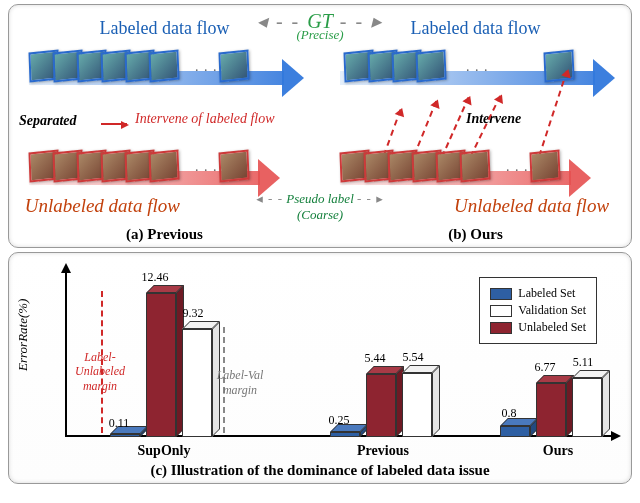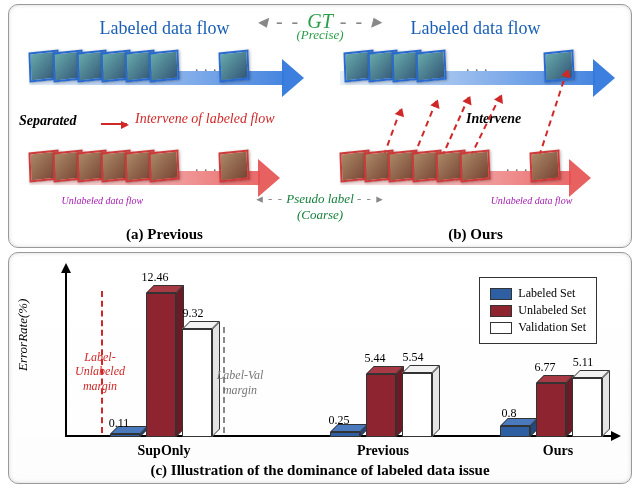--- a/index.html
+++ b/index.html
@@ -31,21 +31,21 @@
   .tile { width:30px; height:30px; border:2px solid; transform: skewY(-4deg) rotate(-2deg); margin-left:-6px; box-shadow: 1px 1px 3px rgba(0,0,0,0.3); display:flex; align-items:center; justify-content:center; font-size:10px; color:#fff;}
   .tile.b { border-color:#2a6acc; background: linear-gradient(135deg,#6aa,#357); }
   .tile.r { border-color:#cc3a3a; background: linear-gradient(135deg,#a86,#743); }
   .dots-h { position:absolute; color:#666; font-size:14px; letter-spacing:1px; }
 
   .side-label { position:absolute; font-style:italic; font-weight:bold; font-size:14px; }
   .red-txt { color:#d02828; font-style:italic; font-size:14px; }
   .mini-arrow { display:inline-block; width:26px; height:0; border-top:2px solid #d02828; position:relative; top:-4px; }
   .mini-arrow::after { content:""; position:absolute; right:-2px; top:-4px; border-left:8px solid #d02828; border-top:4px solid transparent; border-bottom:4px solid transparent;}
 
-  .unlab { position:absolute; font-style:italic; color:#a21caf; font-size:10px; text-align:center; }
+  .unlab { position:absolute; font-style:italic; color:#c2410c; font-size:19px; text-align:center; }
   .pseudo { color:#15803d; font-style:italic; font-size:13px; }
   .caption-ab { position:absolute; bottom:4px; width:50%; text-align:center; font-weight:bold; font-size:15px; }
   
   .dashed-link { position:absolute; border-top: 2px dashed #d02828; transform-origin: left center; }
   .dashed-link::after { content:""; position:absolute; right:-2px; top:-5px; border-left:8px solid #d02828; border-top:5px solid transparent; border-bottom:5px solid transparent;}
 
   
   .chart { position:absolute; inset:0; }
   .ylabel { position:absolute; left:6px; top:118px; transform: rotate(-90deg); transform-origin:left top; font-style:italic; font-size:13px; }
   .plot { position:absolute; left:56px; right:24px; top:18px; bottom:46px; }
@@ -195,26 +195,26 @@
     <div class="plot">
       <div class="axis-y"></div>
       <div class="axis-x"></div>
 
       <div class="legend">
         <div class="legend-row">
             <div class="swatch sw-lab"></div>
             <span>Labeled Set</span>
           </div>
         <div class="legend-row">
+            <div class="swatch sw-val"></div>
+            <span>Validation Set</span>
+          </div>
+        <div class="legend-row">
             <div class="swatch sw-unl"></div>
             <span>Unlabeled Set</span>
-          </div>
-        <div class="legend-row">
-            <div class="swatch sw-val"></div>
-            <span>Validation Set</span>
           </div>
       </div>
 
       <div class="group" style="left:42px;">
         <div class="bar3d c-lab">
             <div class="front" style="height:3px;"></div>
             <div class="top" style="bottom:3px;"></div>
             <div class="side" style="height:3px;"></div>
           </div>
         <div class="bar3d c-unl">

